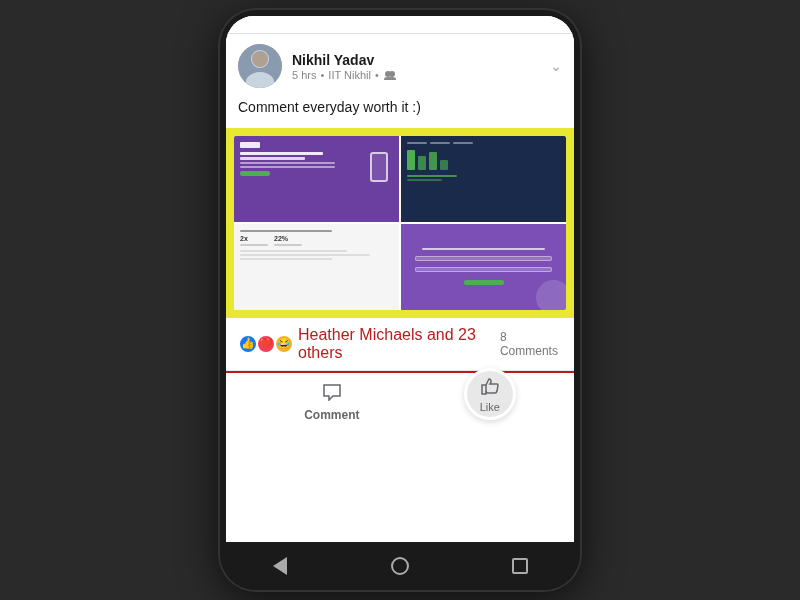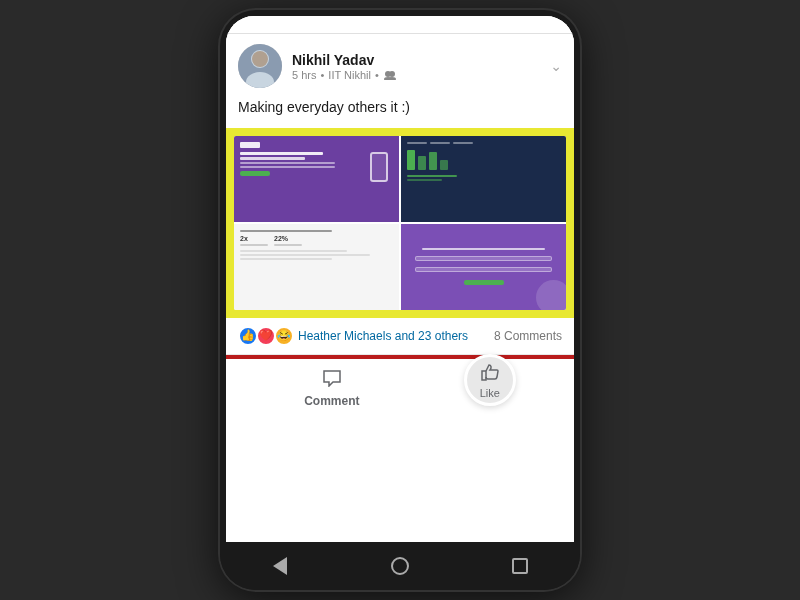--- a/index.html
+++ b/index.html
@@ -337,37 +337,37 @@
       margin-left: -4px;
     }
 
     .emoji-bubble:first-child { margin-left: 0; }
 
     .emoji-like { background: #1877f2; }
     .emoji-love { background: #f33e58; }
     .emoji-haha { background: #f7b125; }
 
     .reaction-names {
-      font-size: 12px;
-      color: #0369a1;
+      font-size: 16px;
+      color: #b91c1c;
       margin-left: 4px;
     }
 
     .comments-count {
       font-size: 12px;
       color: #777;
     }
 
     
     .action-buttons {
       display: flex;
       align-items: center;
       justify-content: space-around;
       padding: 4px 16px;
-      border-top: 4px solid #b91c1c;
+      border-top: 2px solid #b91c1c;
       background: #fff;
     }
 
     .action-btn {
       display: flex;
       flex-direction: column;
       align-items: center;
       gap: 2px;
       padding: 6px 20px;
       cursor: pointer;
@@ -478,21 +478,21 @@
                   <circle cx="9" cy="4" r="3" fill="#888"></circle>
                   <ellipse cx="5" cy="9" rx="4" ry="2" fill="#888"></ellipse>
                   <ellipse cx="9" cy="9" rx="4" ry="2" fill="#888"></ellipse>
                 </svg>
               </div>
             </div>
           </div>
           <span class="chevron-down">⌄</span>
         </div>
 
-        <div class="post-text">Making everyday others it :)</div>
+        <div class="post-text">Comment everyday worth it :)</div>
 
         <div class="post-image">
           <div class="post-image-inner">
 
             <div class="img-cell img-cell-1">
               <div class="cell-content">
                 <div class="mini-logo"></div>
                 <div style="display:flex; gap:6px; margin-bottom:4px;">
                   <div style="flex:1;">
                     <div class="mini-heading"></div>

